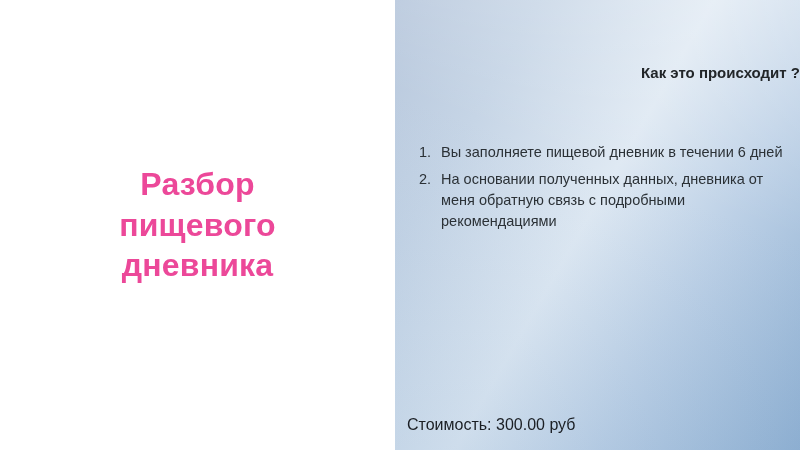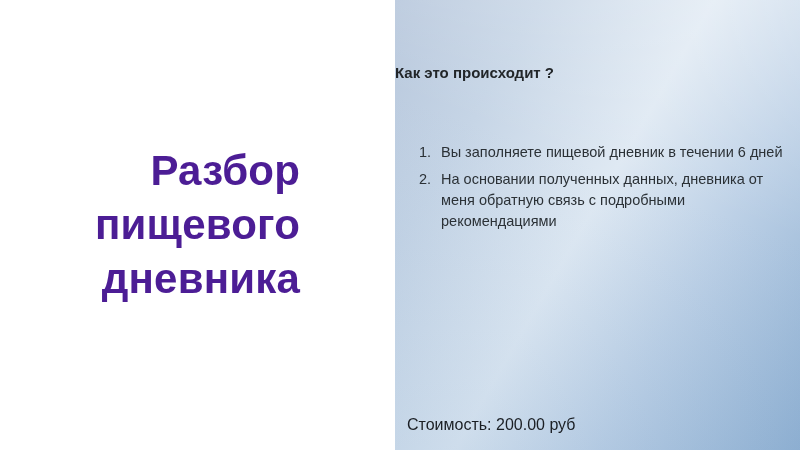--- a/index.html
+++ b/index.html
@@ -23,25 +23,25 @@
   .left-pane {
     width: 395px;
     height: 450px;
     background: #ffffff;
     display: flex;
     align-items: center;
     justify-content: center;
     box-sizing: border-box;
   }
   .title {
-    color: #4c1d95;
-    font-size: 42px;
+    color: #ec4899;
+    font-size: 32px;
     font-weight: bold;
     line-height: 1.28;
-    text-align: right;
+    text-align: center;
     letter-spacing: 0.2px;
     padding: 0 18px;
     white-space: pre-line;
   }
   .right-pane {
     position: relative;
     width: 405px;
     height: 450px;
     background: linear-gradient(120deg, #b7c7dc 0%, #c6d5e6 22%, #dfe9f3 48%, #bcd0e6 70%, #8fb0d2 100%);
     box-sizing: border-box;
@@ -52,21 +52,21 @@
     position: absolute;
     inset: 0;
     background: linear-gradient(200deg, rgba(255,255,255,0.30) 0%, rgba(255,255,255,0.0) 40%, rgba(120,160,200,0.18) 100%);
     pointer-events: none;
   }
   .heading {
     position: absolute;
     top: 64px;
     left: 0;
     right: 0;
-    text-align: left;
+    text-align: right;
     font-size: 15px;
     font-weight: bold;
     color: #222629;
     z-index: 2;
   }
   .list {
     position: absolute;
     top: 142px;
     left: 8px;
     right: 14px;
@@ -123,16 +123,16 @@
       <li class="list-item">
         <span class="marker">1.</span>
         <span class="item-text">Вы заполняете пищевой дневник в течении 6 дней</span>
       </li>
       <li class="list-item">
         <span class="marker">2.</span>
         <span class="item-text">На основании полученных данных, дневника от меня  обратную связь с подробными рекомендациями</span>
       </li>
     </ul>
 
-    <div class="price">Стоимость: 200.00 руб</div>
+    <div class="price">Стоимость: 300.00 руб</div>
   </div>
 
 </div>
 
 </body></html>

